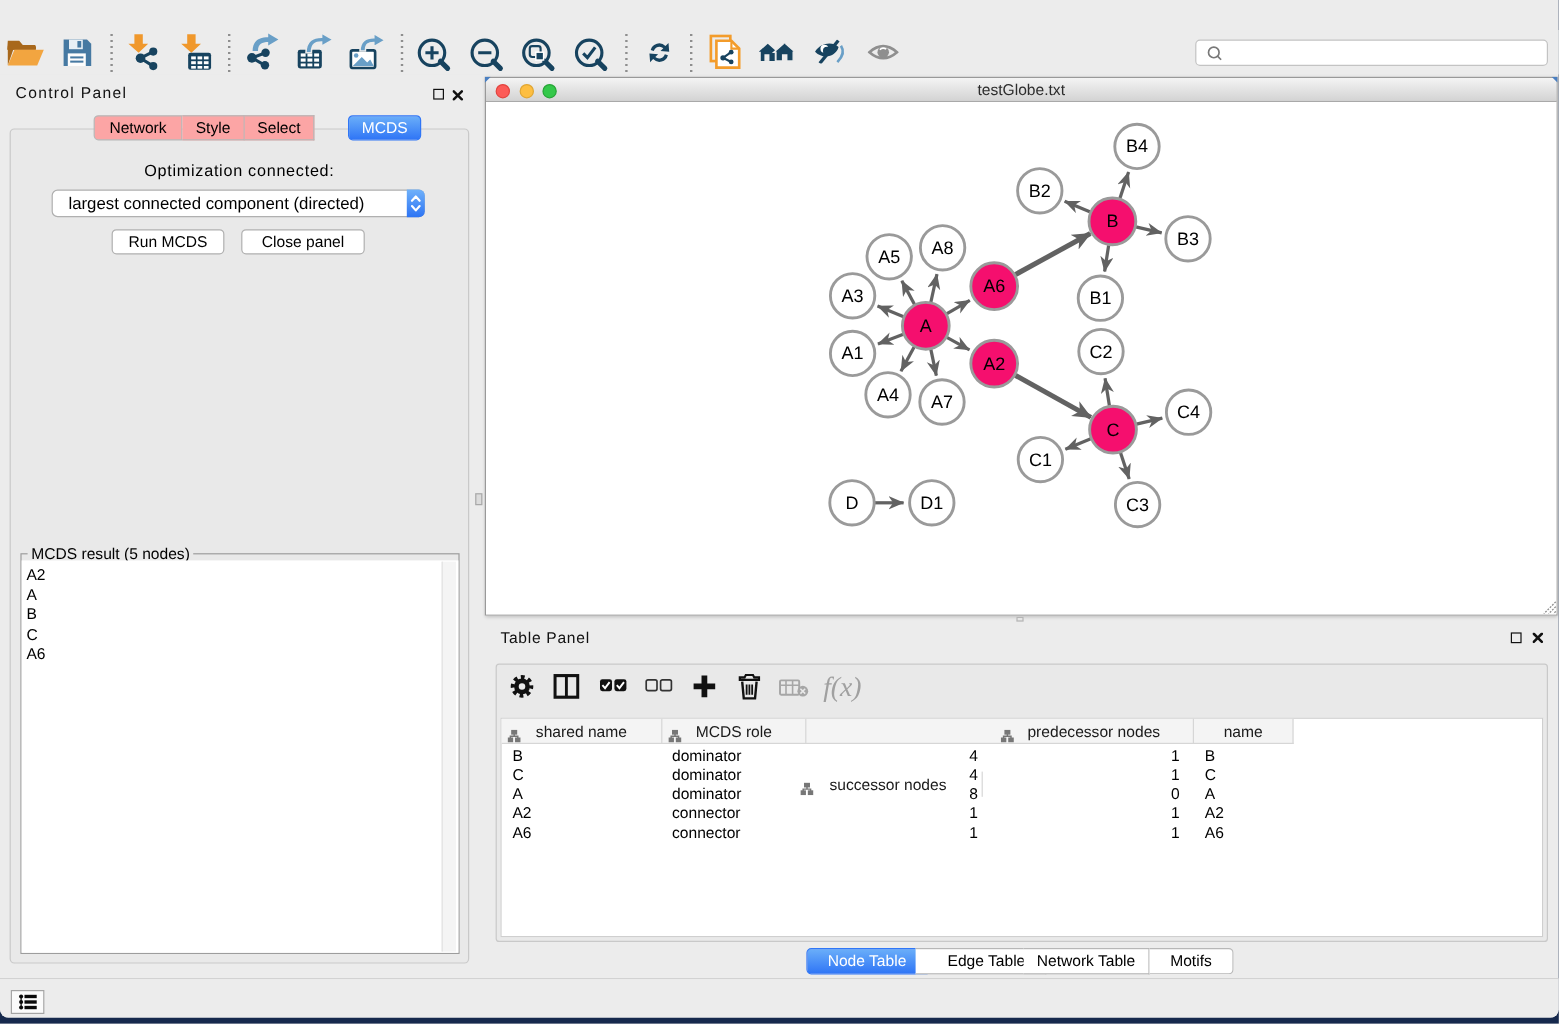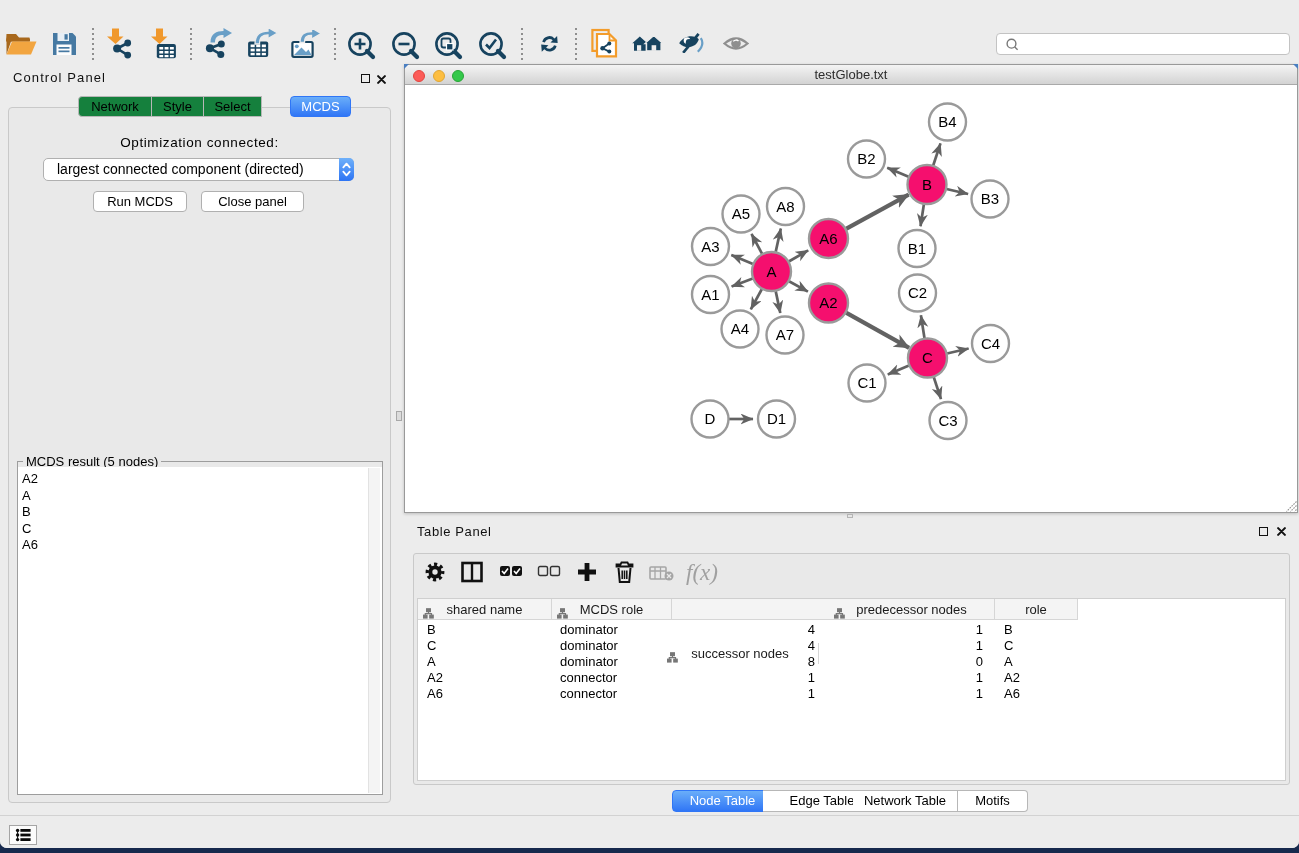--- a/index.html
+++ b/index.html
@@ -17,21 +17,21 @@
 
 #toolbar { position:absolute; left:0; top:25px; width:1299px; height:37px; background:#ececec; }
 .sep { position:absolute; top:3px; height:32px; width:2px; background:repeating-linear-gradient(#8e8e8e 0 2px, rgba(0,0,0,0) 2px 5px); }
 .ticon { position:absolute; top:3px; }
 #searchbox { position:absolute; left:996px; top:8px; width:294px; height:22px; background:#fff;
   border:1px solid #c3c3c3; border-radius:4px; }
 
 #cp-title { position:absolute; left:13px; top:70px; font-size:13px; color:#111; letter-spacing:1.1px; }
 #cp-box { position:absolute; left:8px; top:107px; width:383px; height:696px;
   background:#e9e9e9; border:1px solid #c9c9c9; border-radius:4px; }
-.tab { position:absolute; top:96px; height:21px; background:#15803d; border:1px solid #b7b7b7;
+.tab { position:absolute; top:96px; height:21px; background:#fca5a5; border:1px solid #b7b7b7;
   font-size:13px; color:#000; text-align:center; line-height:19px; }
 .tabsel { background:linear-gradient(#6aaef9,#3076f6); color:#fff; border:1px solid #3076f6; border-radius:4px; }
 #optlabel { position:absolute; left:0; width:399px; top:135px; text-align:center; font-size:13.5px; letter-spacing:0.6px; }
 #dropdown { position:absolute; left:43px; top:158px; width:311px; height:23px; background:#fff;
   border:1px solid #b0b0b0; border-radius:5px; font-size:14px; line-height:21px; }
 #dropdown .dtext { position:absolute; left:13px; top:0; }
 #dropstep { position:absolute; right:-1px; top:-1px; width:15px; height:23px; border-radius:0 5px 5px 0;
   background:linear-gradient(#6fb1fa,#2d74f4); }
 .btn { position:absolute; height:21px; background:#fff; border:1px solid #b0b0b0; border-radius:4px;
   font-size:13px; text-align:center; line-height:19px; color:#000; }
@@ -408,21 +408,21 @@
               </g>
             </svg></span>successor nodes</div>
 <div class="hcell" style="left:411px;width:166px;"><span class="hicon"><svg width="11" height="11" viewBox="0 0 11 11">
               <g fill="none" stroke="#777" stroke-width="1.2">
                 <rect x="3.6" y="0.8" width="3.8" height="2.8" fill="#777"></rect>
                 <rect x="0.6" y="7.2" width="3.4" height="2.8" fill="#777"></rect>
                 <rect x="6.8" y="7.2" width="3.4" height="2.8" fill="#777"></rect>
                 <path d="M5.5 3.6 v2 M2.3 7.2 v-1.6 h6.2 v1.6"></path>
               </g>
             </svg></span>predecessor nodes</div>
-<div class="hcell" style="left:577px;width:83px;">role</div>
+<div class="hcell" style="left:577px;width:83px;">name</div>
 
     </div>
 
 <div class="trow" style="left:0;top:23px;width:867px;">
 <span class="cell" style="left:9px;">B</span>
 <span class="cell" style="left:142px;">dominator</span>
 <span class="cell num" style="left:254px;width:143px;">4</span>
 <span class="cell num" style="left:411px;width:154px;">1</span>
 <span class="cell" style="left:586px;">B</span>
 </div>

